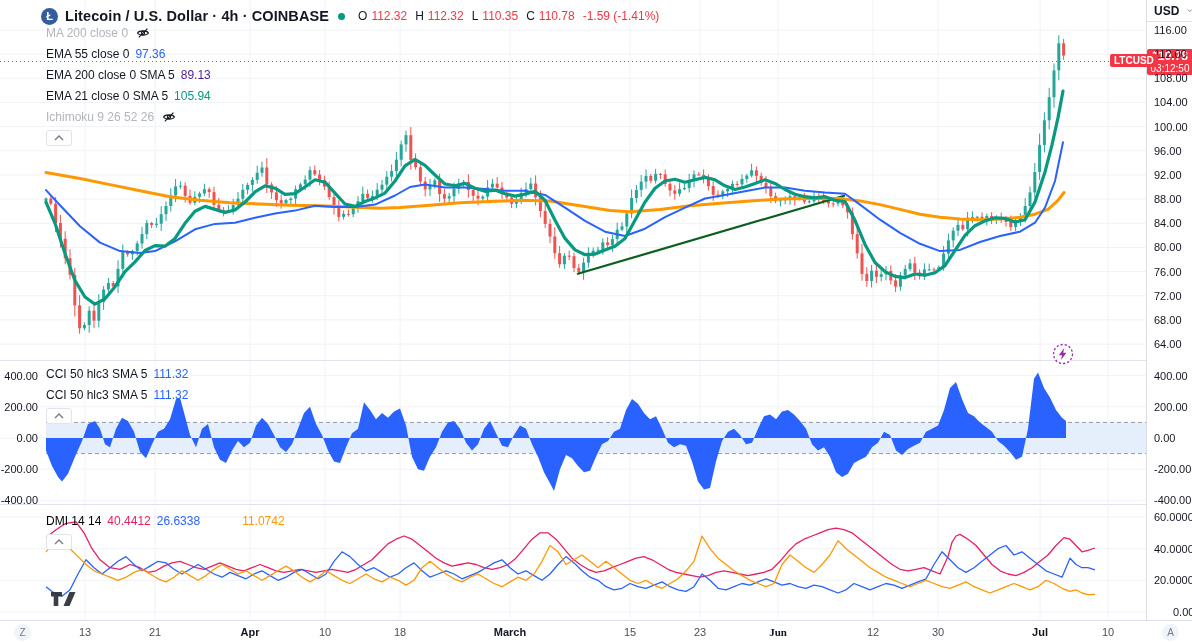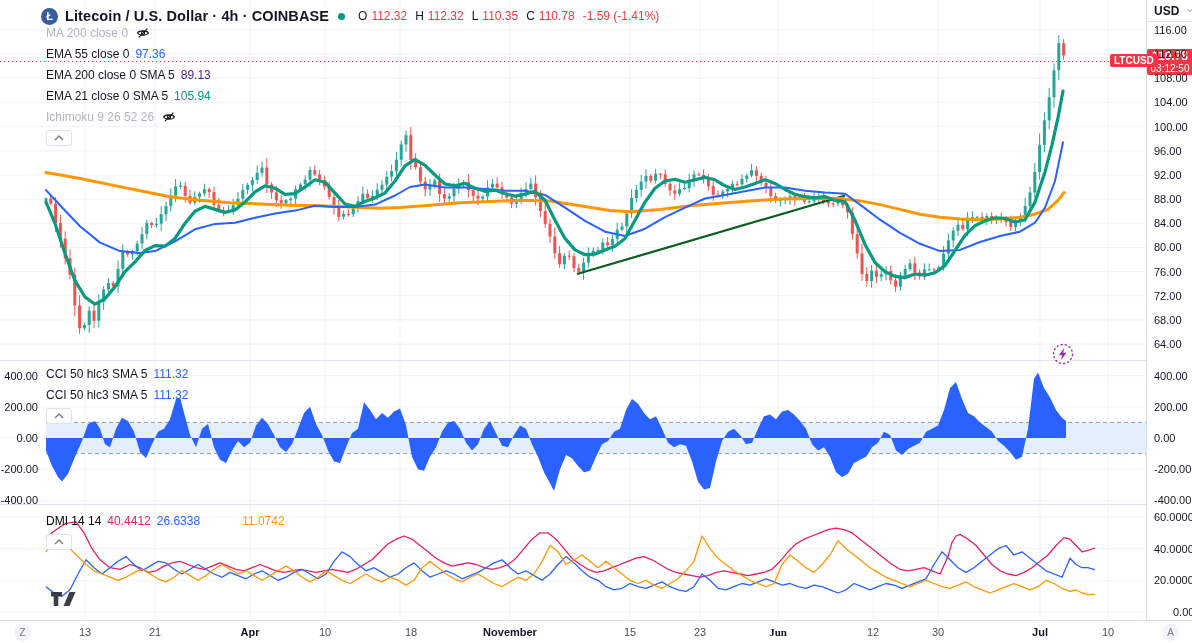--- a/index.html
+++ b/index.html
@@ -698,22 +698,22 @@
     </div>
   <div id="sym-badge" style="left: 1110px; top: 53.5288px;">LTCUSD</div>
 
   <div id="time-axis">
     <div class="tz-btn" style="left:14px" id="zbtn">Z</div>
     <div class="tz-btn" style="left:1162px" id="abtn">A</div>
   <div class="ttick" style="left: 85px;">13</div>
       <div class="ttick" style="left: 155px;">21</div>
       <div class="ttick bold" style="left: 250px;">Apr</div>
       <div class="ttick" style="left: 325px;">10</div>
-      <div class="ttick" style="left: 411px; text-align: center;">18</div>
-      <div class="ttick bold" style="left: 510px;">November</div>
+      <div class="ttick" style="left: 400px; text-align: center;">18</div>
+      <div class="ttick bold" style="left: 510px;">March</div>
       <div class="ttick" style="left: 630px;">15</div>
       <div class="ttick" style="left: 700px;">23</div>
       <div class="ttick bold" style="left: 778px; font-family: Liberation Serif, serif;">Jun</div>
       <div class="ttick" style="left: 873px;">12</div>
       <div class="ttick" style="left: 938px;">30</div>
       <div class="ttick bold" style="left: 1040px;">Jul</div>
       <div class="ttick" style="left: 1108px;">10</div>
     </div>
 
   <div id="lightning">

